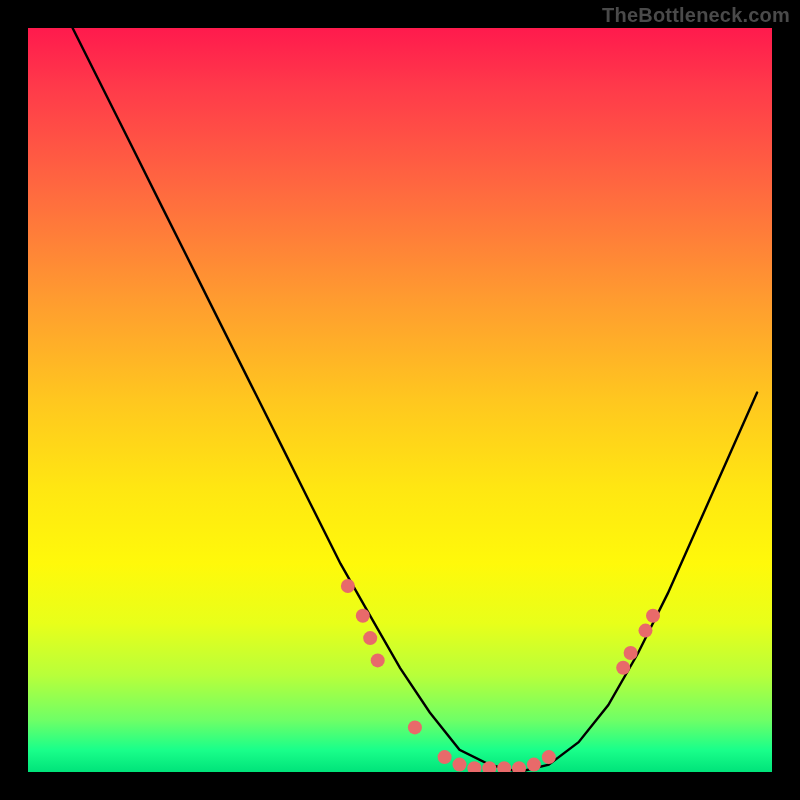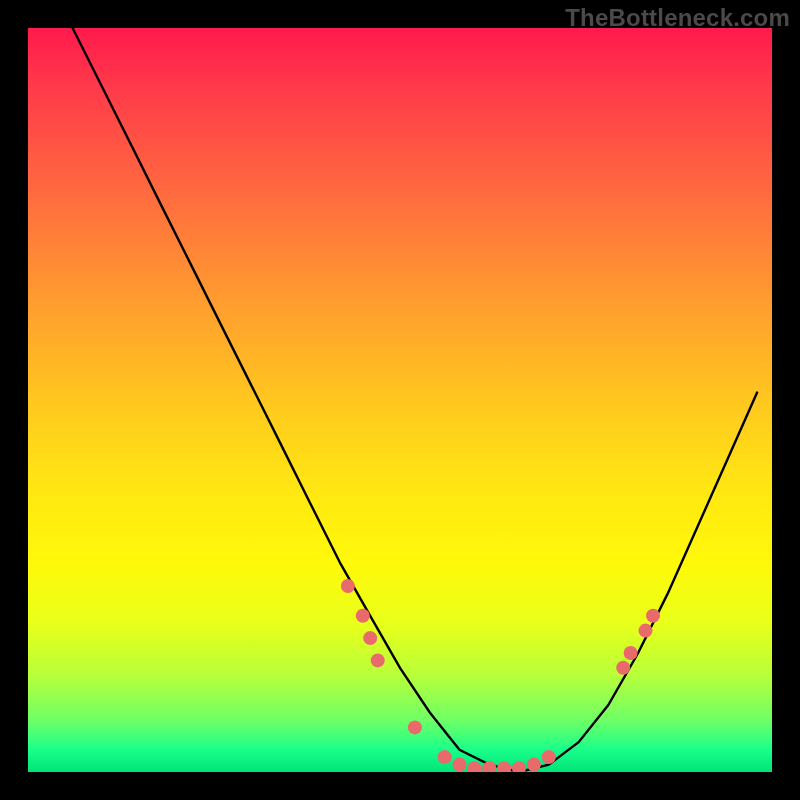--- a/index.html
+++ b/index.html
@@ -40,21 +40,21 @@
       #6fff66 93%,
       #1aff8a 97%,
       #00e37a 100%
     );
   }
   .watermark {
     position: absolute;
     top: 4px;
     right: 10px;
     color: #4a4a4a;
-    font-size: 24px;
+    font-size: 20px;
     font-weight: 600;
     letter-spacing: 0.2px;
     user-select: none;
   }
   svg.curve {
     position: absolute;
     left: 0;
     top: 0;
     width: 744px;
     height: 744px;

